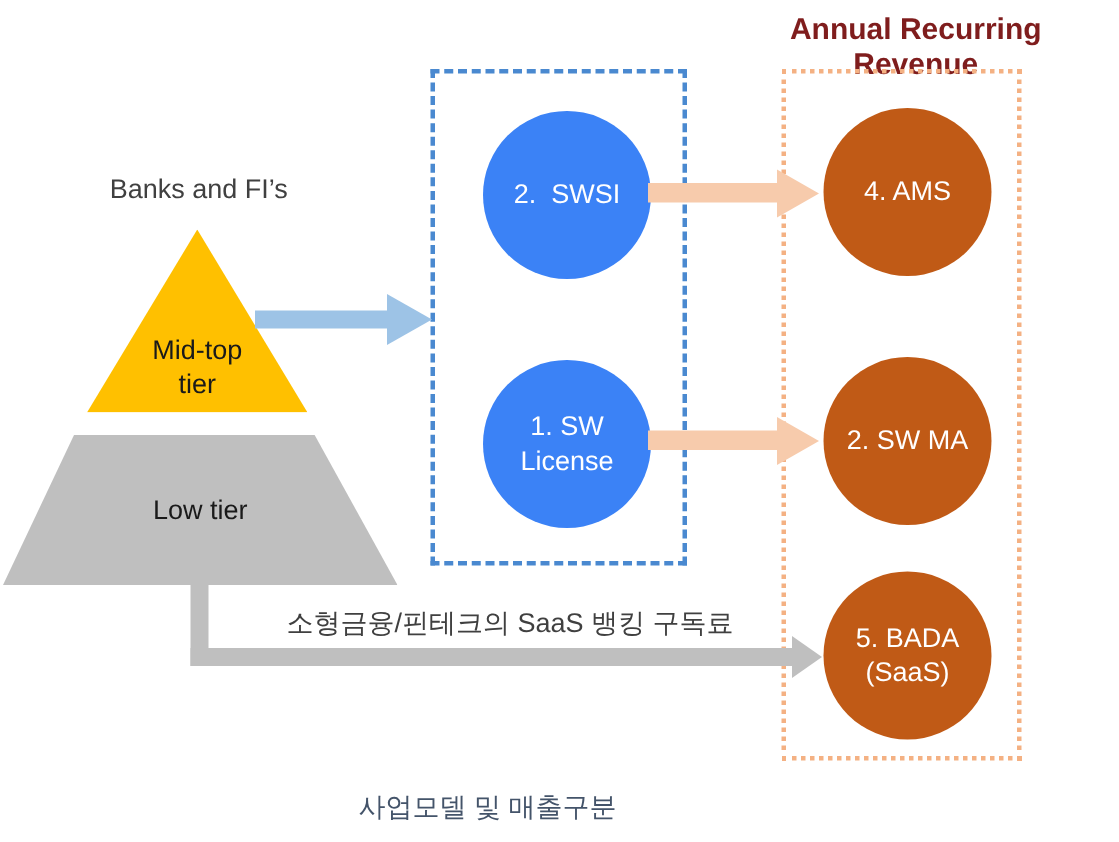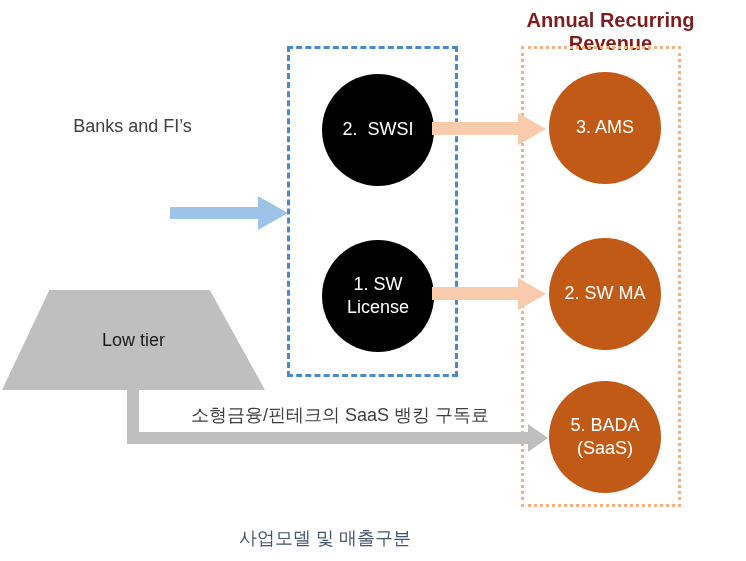--- a/index.html
+++ b/index.html
@@ -39,21 +39,21 @@
   
   .circle {
     width: 112px; height: 112px;
     border-radius: 50%;
     display: flex; align-items: center; justify-content: center;
     color: #ffffff;
     font-size: 18px;
     text-align: center;
     line-height: 1.3;
   }
-  .circle.blue  { background: #000000; }
+  .circle.blue  { background: #3b82f6; }
   .circle.brown { background: #C05A16; }
   #c-swsi    { left: 322px; top: 74px; }
   #c-license { left: 322px; top: 240px; }
   #c-ams     { left: 549px; top: 72px; }
   #c-swma    { left: 549px; top: 238px; }
   #c-bada    { left: 549px; top: 381px; }
 
   
   #banks-label {
     left: 40px; top: 116px; width: 185px;
@@ -124,20 +124,24 @@
 
 <div id="canvas">
 
   <div class="abs group-header" id="hdr-arr">Annual Recurring Revenue</div>
 
   <div class="abs" id="box-onetime"></div>
   <div class="abs" id="box-arr"></div>
 
   <div class="abs" id="banks-label">Banks and FI’s</div>
 
+  <div class="abs" id="triangle">
+    <div class="shape-label prewrap">Mid-top
+tier</div>
+  </div>
 
   <div class="abs" id="trapezoid">
     <div class="shape-label">Low tier</div>
   </div>
 
   <div class="abs" id="arrow-blue-shaft"></div>
   <div class="abs" id="arrow-blue-head"></div>
 
   <div class="abs circle blue" id="c-swsi">
     <span class="prewrap">2.  SWSI</span>
@@ -146,21 +150,21 @@
     <span class="prewrap">1. SW
 License</span>
   </div>
 
   <div class="abs peach-shaft" id="arrow-p1-shaft"></div>
   <div class="abs peach-head" id="arrow-p1-head"></div>
   <div class="abs peach-shaft" id="arrow-p2-shaft"></div>
   <div class="abs peach-head" id="arrow-p2-head"></div>
 
   <div class="abs circle brown" id="c-ams">
-    <span class="prewrap">3. AMS</span>
+    <span class="prewrap">4. AMS</span>
   </div>
   <div class="abs circle brown" id="c-swma">
     <span class="prewrap">2. SW MA</span>
   </div>
   <div class="abs circle brown" id="c-bada">
     <span class="prewrap">5. BADA
 (SaaS)</span>
   </div>
 
   <div class="abs" id="arrow-gray-stem"></div>

